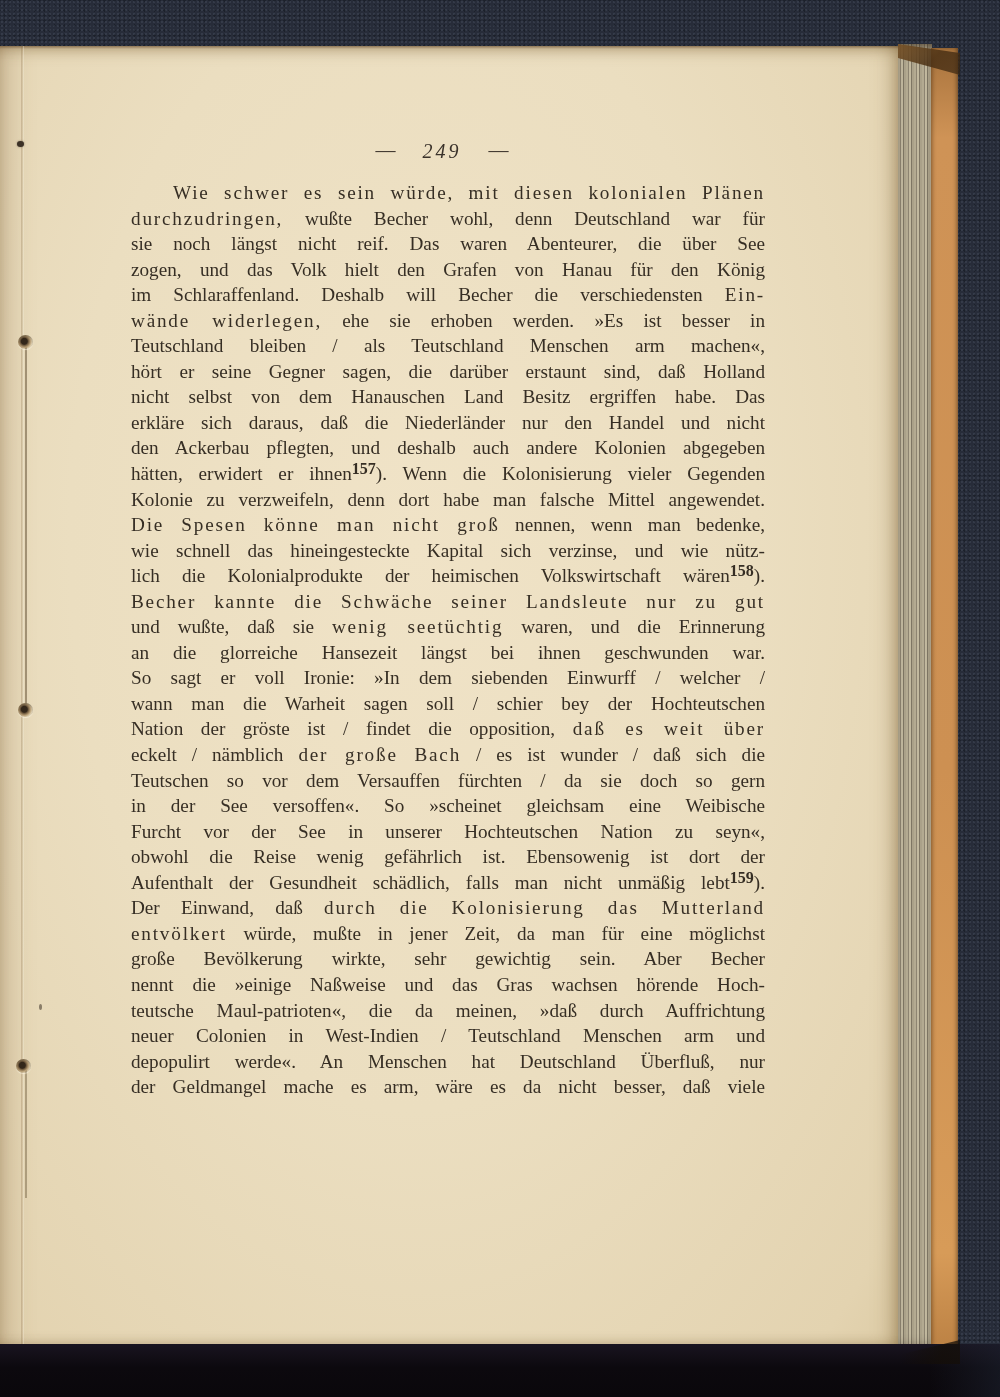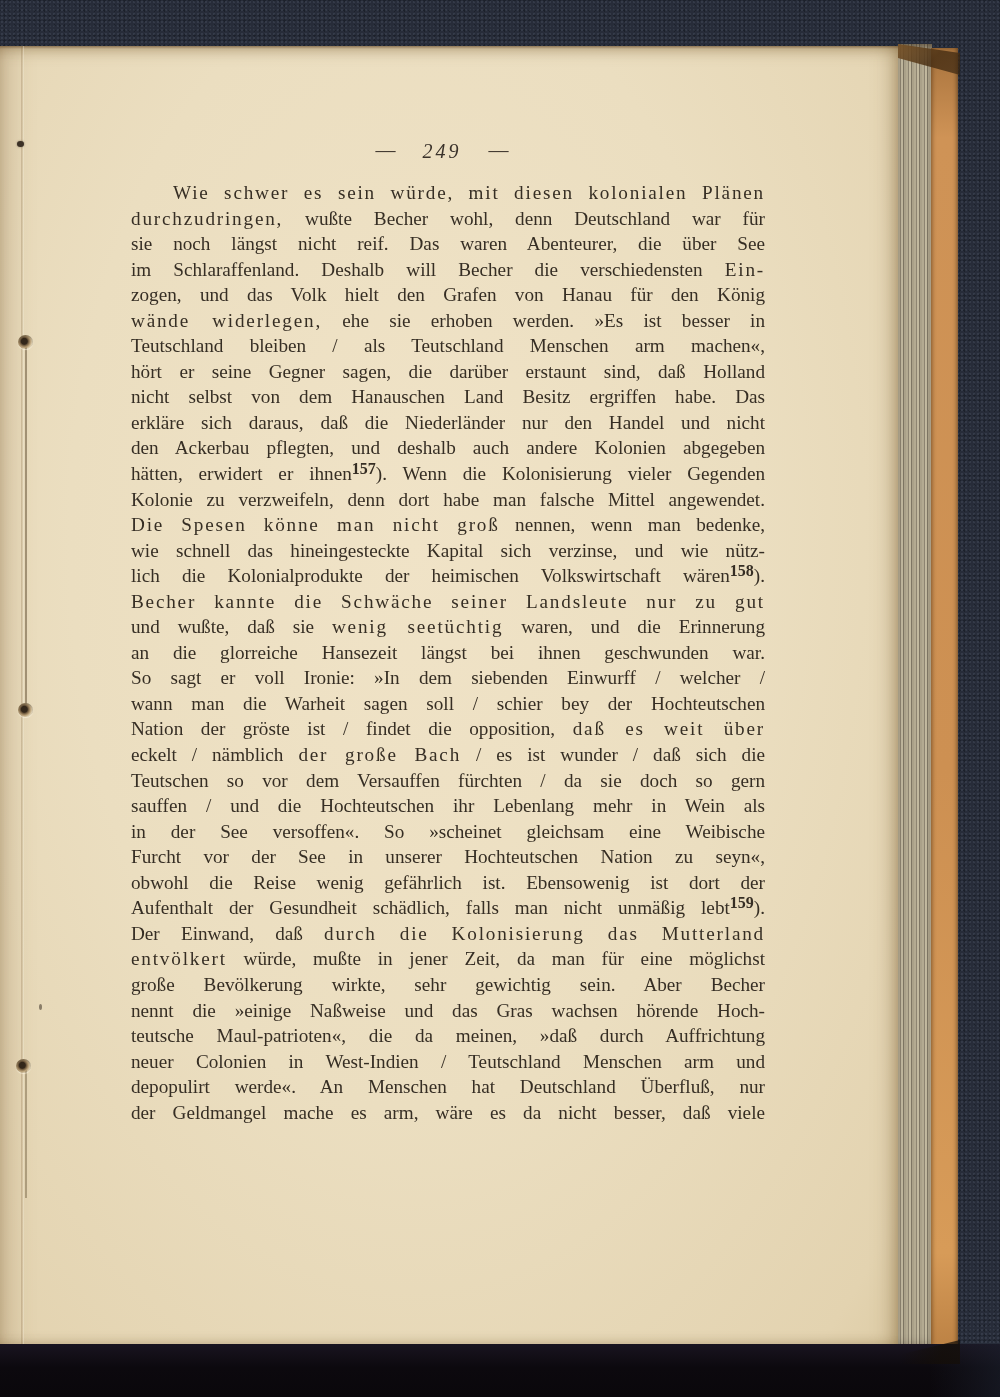--- a/index.html
+++ b/index.html
@@ -116,42 +116,41 @@
     <div class="page-header">
       <span class="dash">—</span>
       <span class="num">249</span>
       <span class="dash">—</span>
     </div>
 
     <div class="textblock">
         <div class="line indent"><span class="sp">Wie schwer es sein würde, mit diesen kolonialen Plänen</span></div>
         <div class="line"><span class="sp">durchzudringen,</span><span> wußte Becher wohl, denn Deutschland war für</span></div>
         <div class="line"><span>sie noch längst nicht reif. Das waren Abenteurer, die über See</span></div>
+        <div class="line"><span>zogen, und das Volk hielt den Grafen von Hanau für den König</span></div>
         <div class="line"><span>im Schlaraffenland. Deshalb will Becher die verschiedensten </span><span class="sp">Ein-</span></div>
-        <div class="line"><span>zogen, und das Volk hielt den Grafen von Hanau für den König</span></div>
         <div class="line"><span class="sp">wände widerlegen,</span><span> ehe sie erhoben werden. »Es ist besser in</span></div>
         <div class="line"><span>Teutschland bleiben / als Teutschland Menschen arm machen«,</span></div>
         <div class="line"><span>hört er seine Gegner sagen, die darüber erstaunt sind, daß Holland</span></div>
         <div class="line"><span>nicht selbst von dem Hanauschen Land Besitz ergriffen habe. Das</span></div>
         <div class="line"><span>erkläre sich daraus, daß die Niederländer nur den Handel und nicht</span></div>
         <div class="line"><span>den Ackerbau pflegten, und deshalb auch andere Kolonien abgegeben</span></div>
         <div class="line"><span>hätten, erwidert er ihnen</span><sup>157</sup><span>). Wenn die Kolonisierung vieler Gegenden</span></div>
         <div class="line"><span>Kolonie zu verzweifeln, denn dort habe man falsche Mittel angewendet.</span></div>
         <div class="line"><span class="sp">Die Spesen könne man nicht groß</span><span> nennen, wenn man bedenke,</span></div>
         <div class="line"><span>wie schnell das hineingesteckte Kapital sich verzinse, und wie nütz-</span></div>
         <div class="line"><span>lich die Kolonialprodukte der heimischen Volkswirtschaft wären</span><sup>158</sup><span>).</span></div>
         <div class="line"><span class="sp">Becher kannte die Schwäche seiner Landsleute nur zu gut</span></div>
         <div class="line"><span>und wußte, daß sie </span><span class="sp">wenig seetüchtig</span><span> waren, und die Erinnerung</span></div>
         <div class="line"><span>an die glorreiche Hansezeit längst bei ihnen geschwunden war.</span></div>
         <div class="line"><span>So sagt er voll Ironie: »In dem siebenden Einwurff / welcher /</span></div>
         <div class="line"><span>wann man die Warheit sagen soll / schier bey der Hochteutschen</span></div>
         <div class="line"><span>Nation der gröste ist / findet die opposition, </span><span class="sp">daß es weit über</span></div>
         <div class="line"><span>eckelt / nämblich </span><span class="sp">der große Bach</span><span> / es ist wunder / daß sich die</span></div>
         <div class="line"><span>Teutschen so vor dem Versauffen fürchten / da sie doch so gern</span></div>
-        <div class="line"><span>sauffen / und die Hochteutschen ihr Lebenlang mehr in Wein als</span></div>
         <div class="line"><span>in der See versoffen«. So »scheinet gleichsam eine Weibische</span></div>
         <div class="line"><span>Furcht vor der See in unserer Hochteutschen Nation zu seyn«,</span></div>
         <div class="line"><span>obwohl die Reise wenig gefährlich ist. Ebensowenig ist dort der</span></div>
         <div class="line"><span>Aufenthalt der Gesundheit schädlich, falls man nicht unmäßig lebt</span><sup>159</sup><span>).</span></div>
         <div class="line"><span>Der Einwand, daß </span><span class="sp">durch die Kolonisierung das Mutterland</span></div>
         <div class="line"><span class="sp">entvölkert</span><span> würde, mußte in jener Zeit, da man für eine möglichst</span></div>
         <div class="line"><span>große Bevölkerung wirkte, sehr gewichtig sein. Aber Becher</span></div>
         <div class="line"><span>nennt die »einige Naßweise und das Gras wachsen hörende Hoch-</span></div>
         <div class="line"><span>teutsche Maul-patrioten«, die da meinen, »daß durch Auffrichtung</span></div>
         <div class="line"><span>neuer Colonien in West-Indien / Teutschland Menschen arm und</span></div>

